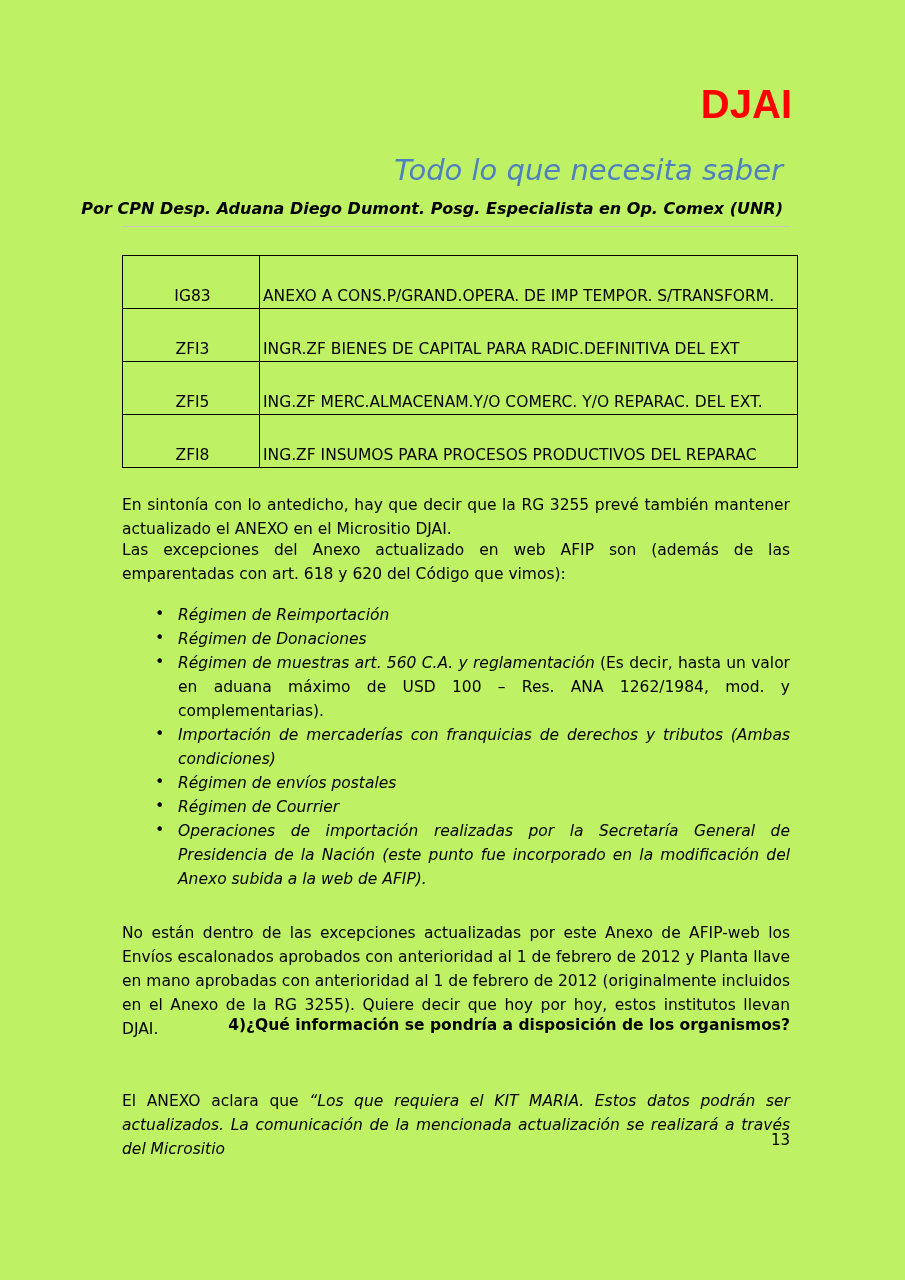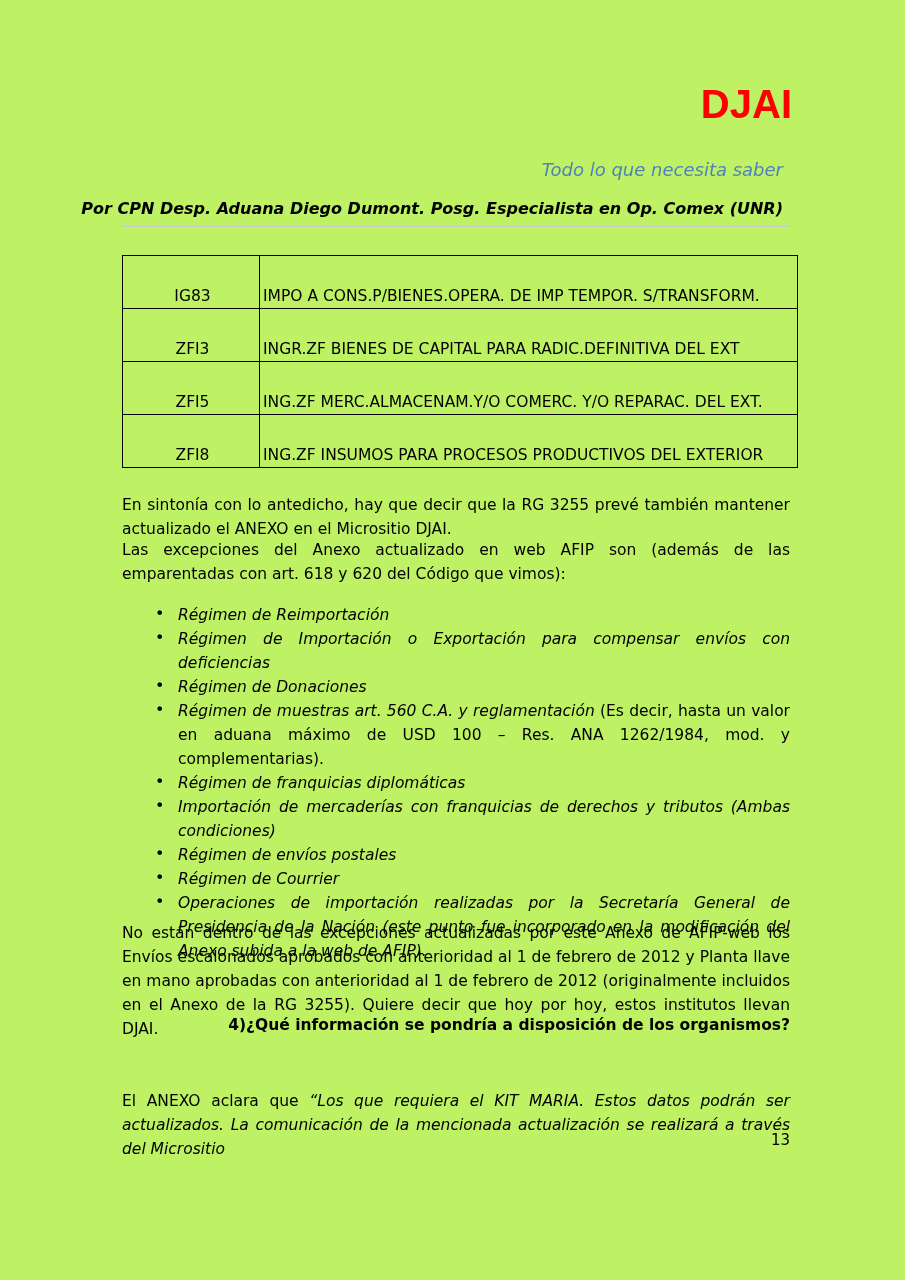--- a/index.html
+++ b/index.html
@@ -34,21 +34,21 @@
     font-weight: bold;
     color: #ff0000;
     letter-spacing: 0px;
     line-height: 44px;
     font-family: "Liberation Sans", "DejaVu Sans", sans-serif;
   }
   .brand-subtitle {
     position: absolute;
     right: 122px;
     top: 155px;
-    font-size: 18px;
+    font-size: 29px;
     font-style: italic;
     color: #4f81bd;
     line-height: 30px;
     font-family: "DejaVu Sans", "Liberation Sans", sans-serif;
   }
   .byline {
     position: absolute;
     right: 122px;
     top: 201px;
     font-size: 16px;
@@ -172,56 +172,50 @@
     <div class="brand-title">DJAI</div>
     <div class="brand-subtitle">Todo lo que necesita saber</div>
     <div class="byline">Por CPN Desp. Aduana Diego Dumont. Posg. Especialista en Op. Comex (UNR)</div>
     <div class="header-rule"></div>
   </div>
 
   <table class="code-table">
     <tbody>
       <tr>
         <td class="col-code">IG83</td>
-        <td class="col-desc">IMPO A CONS.P/BIENES.OPERA. DE IMP TEMPOR. S/TRANSFORM.</td>
+        <td class="col-desc">ANEXO A CONS.P/GRAND.OPERA. DE IMP TEMPOR. S/TRANSFORM.</td>
       </tr>
       <tr>
         <td class="col-code">ZFI3</td>
         <td class="col-desc">INGR.ZF BIENES DE CAPITAL PARA RADIC.DEFINITIVA  DEL EXT</td>
       </tr>
       <tr>
         <td class="col-code">ZFI5</td>
         <td class="col-desc">ING.ZF MERC.ALMACENAM.Y/O COMERC. Y/O REPARAC. DEL EXT.</td>
       </tr>
       <tr>
         <td class="col-code">ZFI8</td>
-        <td class="col-desc">ING.ZF INSUMOS PARA PROCESOS PRODUCTIVOS DEL EXTERIOR</td>
+        <td class="col-desc">ING.ZF INSUMOS PARA PROCESOS PRODUCTIVOS DEL REPARAC</td>
       </tr>
     </tbody>
   </table>
 
   <p class="body-block para-1">En sintonía con lo antedicho, hay que decir que la RG 3255 prevé también mantener actualizado el ANEXO en el Micrositio DJAI.</p>
 
   <p class="body-block para-2">Las excepciones del Anexo actualizado en web AFIP son (además de las emparentadas con art. 618 y 620 del Código que vimos):</p>
 
   <ul class="bullet-list">
     <li>
       <span class="it">Régimen de Reimportación</span><span class="roman"></span>
     </li>
     <li>
-      <span class="it">Régimen de Importación o Exportación para compensar envíos con deficiencias</span><span class="roman"></span>
-    </li>
-    <li>
       <span class="it">Régimen de Donaciones</span><span class="roman"></span>
     </li>
     <li>
       <span class="it">Régimen de muestras art. 560 C.A. y reglamentación</span><span class="roman"> (Es decir, hasta un valor en aduana máximo de USD 100 – Res. ANA 1262/1984, mod. y complementarias).</span>
-    </li>
-    <li>
-      <span class="it">Régimen de franquicias diplomáticas</span><span class="roman"></span>
     </li>
     <li>
       <span class="it">Importación de mercaderías con franquicias de derechos y tributos (Ambas condiciones)</span><span class="roman"></span>
     </li>
     <li>
       <span class="it">Régimen de envíos postales</span><span class="roman"></span>
     </li>
     <li>
       <span class="it">Régimen de Courrier</span><span class="roman"></span>
     </li>

